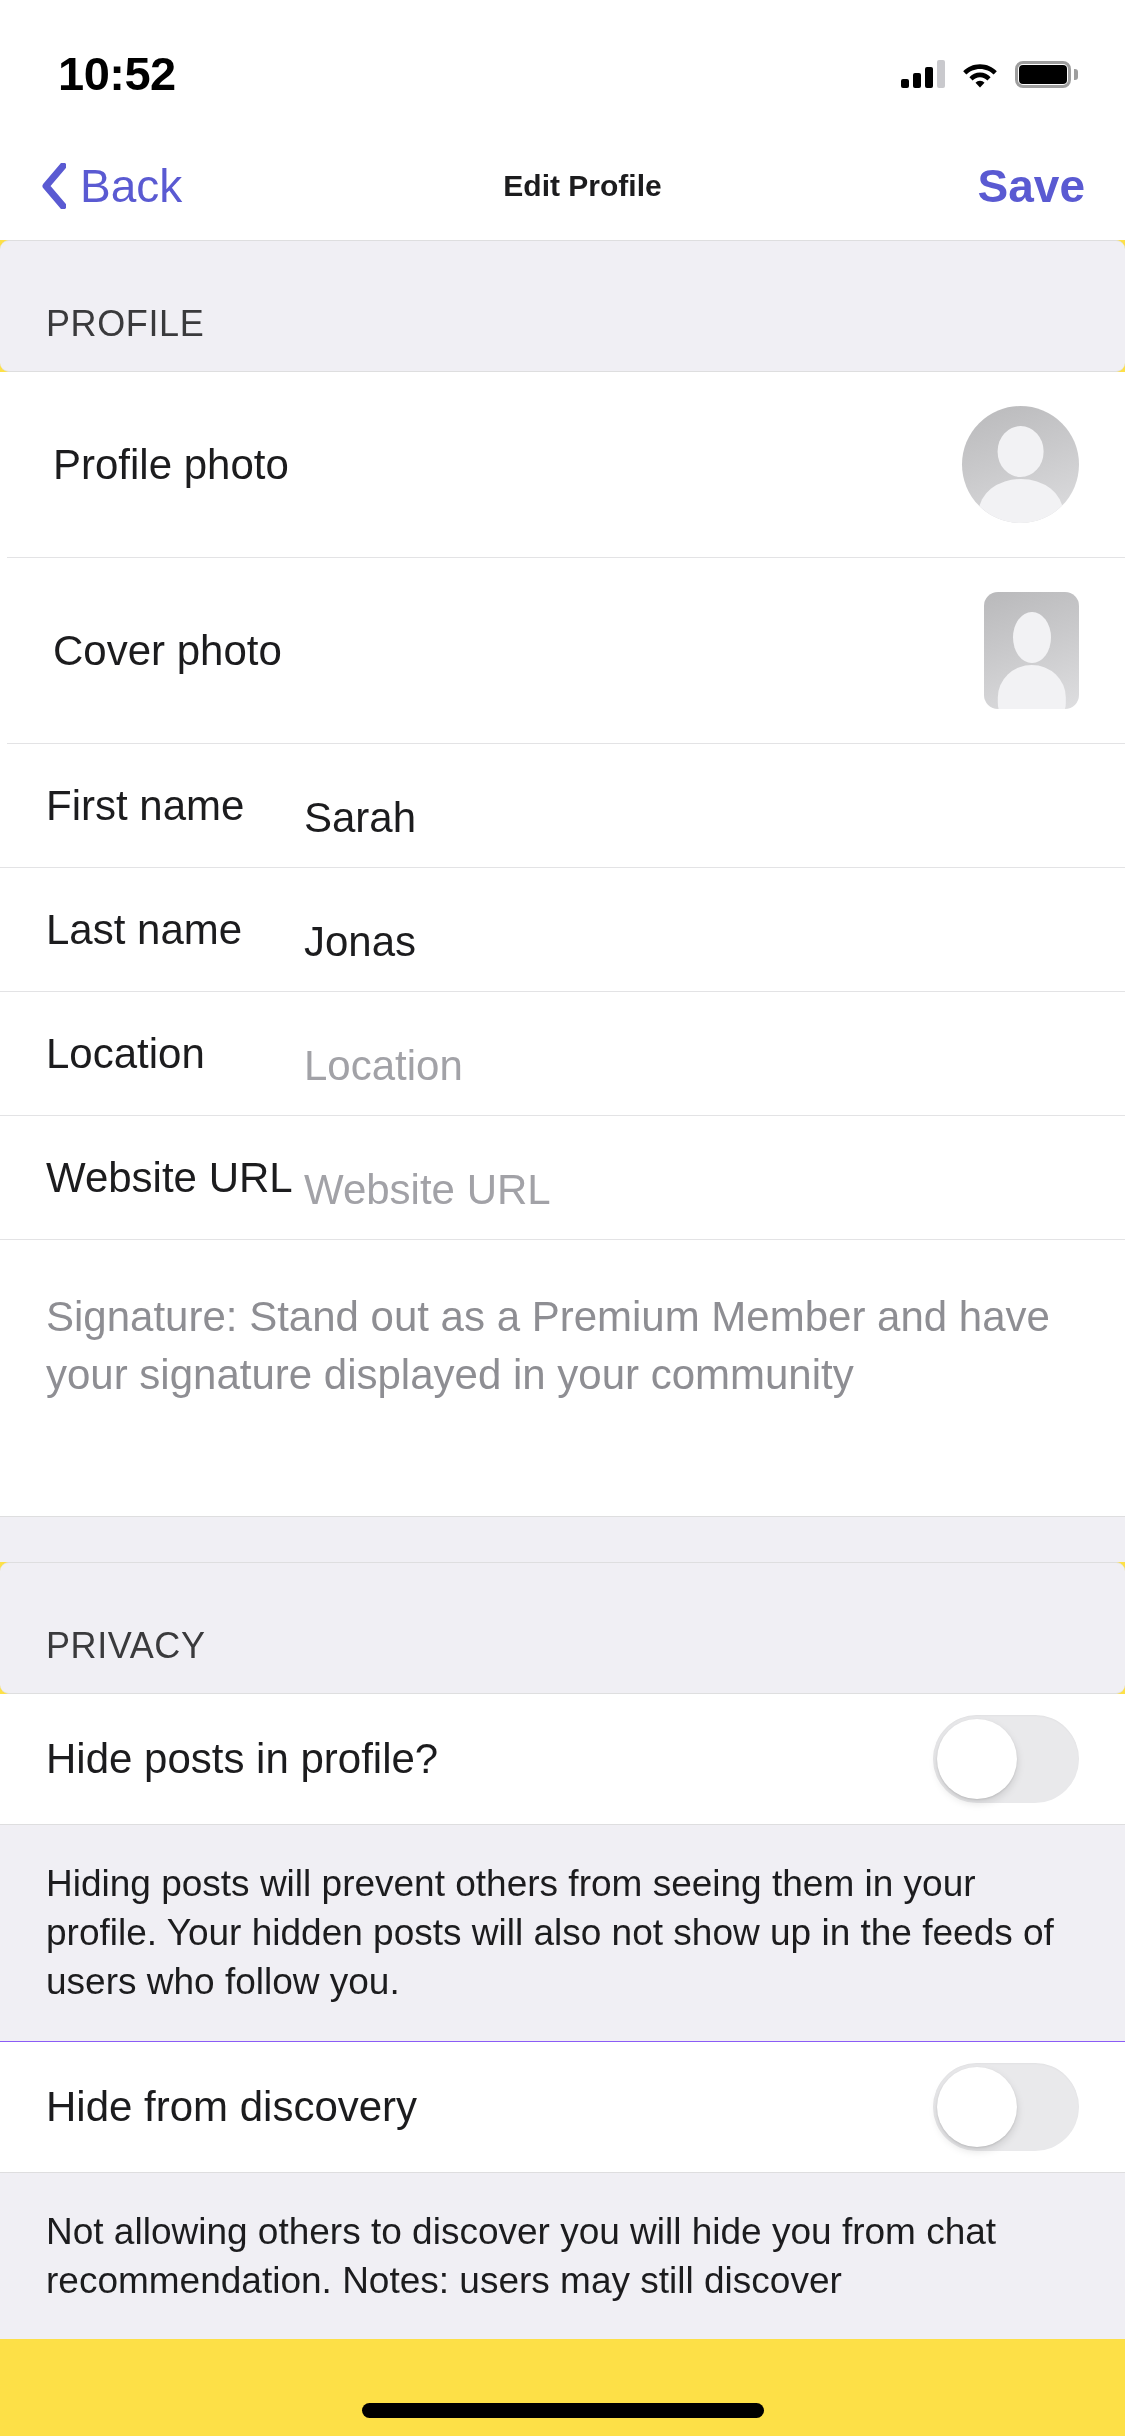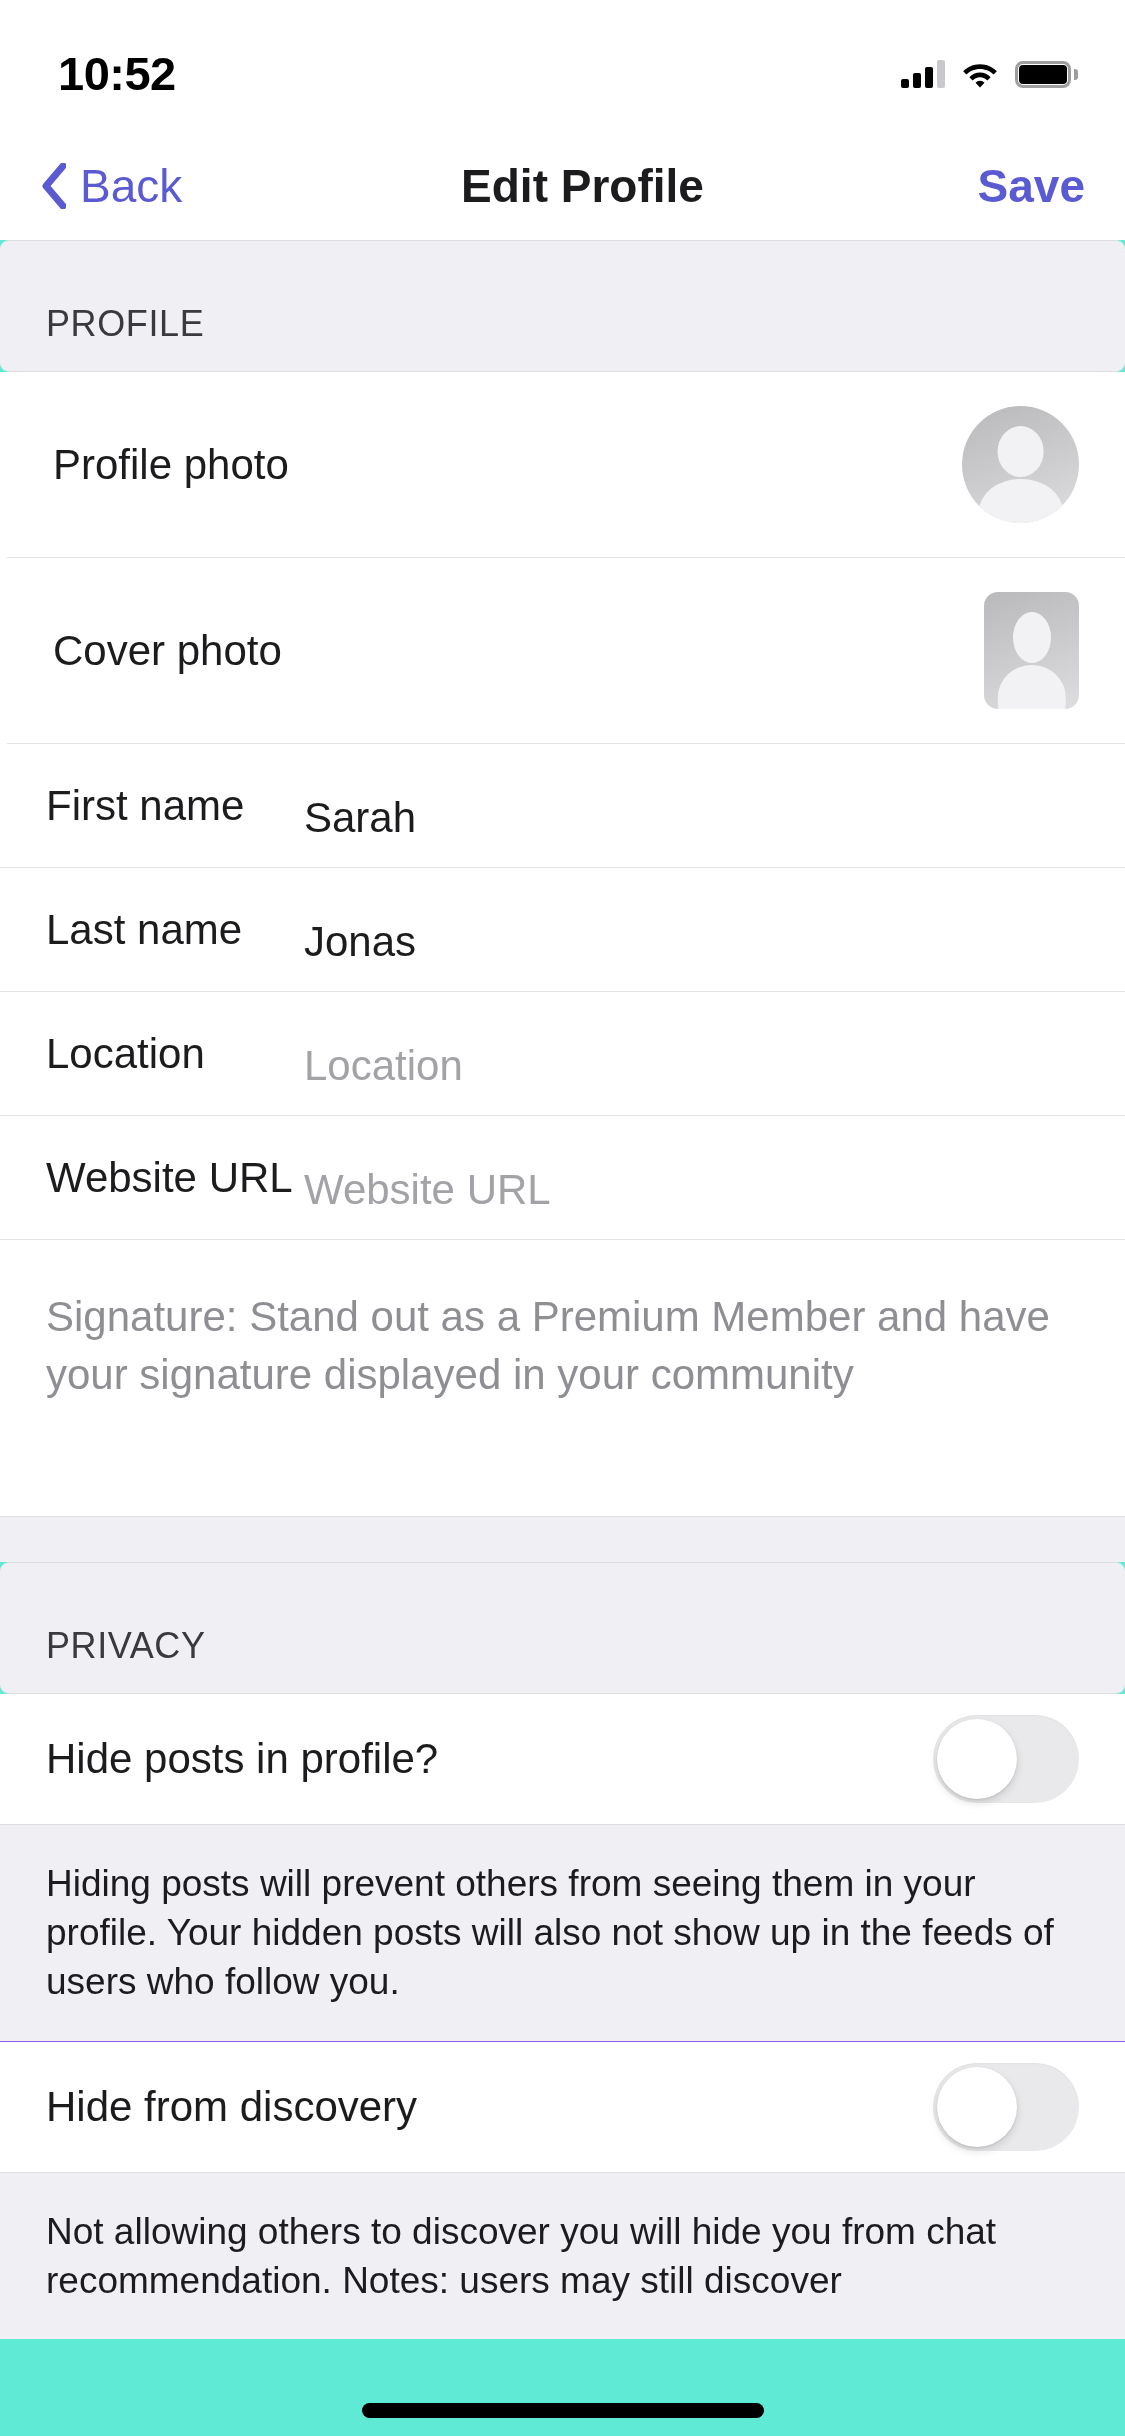--- a/index.html
+++ b/index.html
@@ -3,21 +3,21 @@
 <meta charset="utf-8">
 <style>
   * { margin:0; padding:0; box-sizing:border-box; }
   html,body { width:1125px; height:2436px; }
   body {
     font-family:"Liberation Sans", sans-serif;
     background:#ffffff;
     -webkit-font-smoothing:antialiased;
     overflow:hidden;
   }
-  .phone { position:relative; width:1125px; height:2436px; background:#5eead4; overflow:hidden; }
+  .phone { position:relative; width:1125px; height:2436px; background:#fde047; overflow:hidden; }
 
   
   .statusbar {
     position:relative; height:132px; background:#ffffff;
     display:flex; align-items:center; justify-content:space-between;
     padding:0 54px 0 58px;
   }
   .sb-time {
     font-size:47px; font-weight:700; color:#000; letter-spacing:-0.5px;
     margin-top:14px;
@@ -52,21 +52,21 @@
     position:relative; height:108px; background:#ffffff;
     display:flex; align-items:center; padding:0 40px;
   }
   .nav-back {
     display:flex; align-items:center; gap:14px;
     color:#5a5ad2; font-size:46px; cursor:pointer;
   }
   .chev { width:26px; height:46px; display:block; flex:none; }
   .nav-title {
     position:absolute; left:0; right:0; text-align:center;
-    font-size:46px; font-weight:700; color:#1c1c1e; pointer-events:none;margin-left:40px;
+    font-size:30px; font-weight:700; color:#1c1c1e; pointer-events:none;margin-left:40px;
   }
   .nav-save {
     margin-left:auto; color:#5a5ad2; font-size:46px; font-weight:700;
     cursor:pointer; position:relative; z-index:2;
   }
 
   
   .sec-header {
     background:#f0eff4; color:#3a3a3c;
     font-size:36px; letter-spacing:0.6px;

